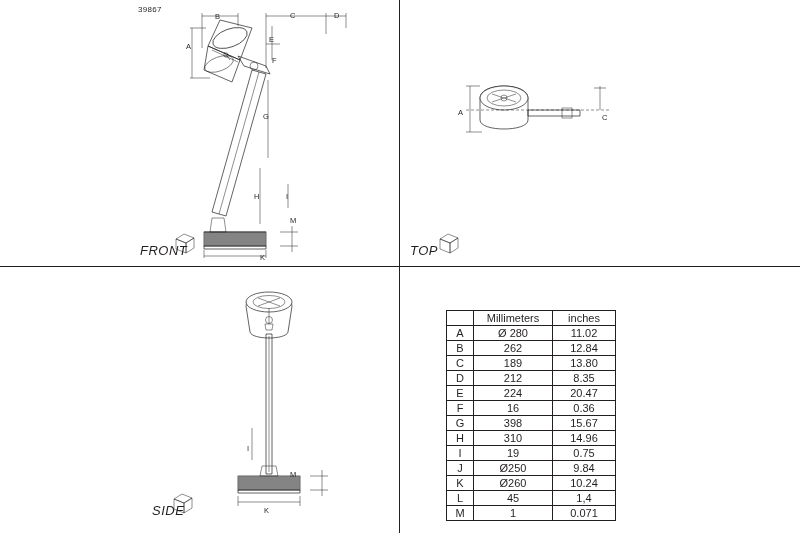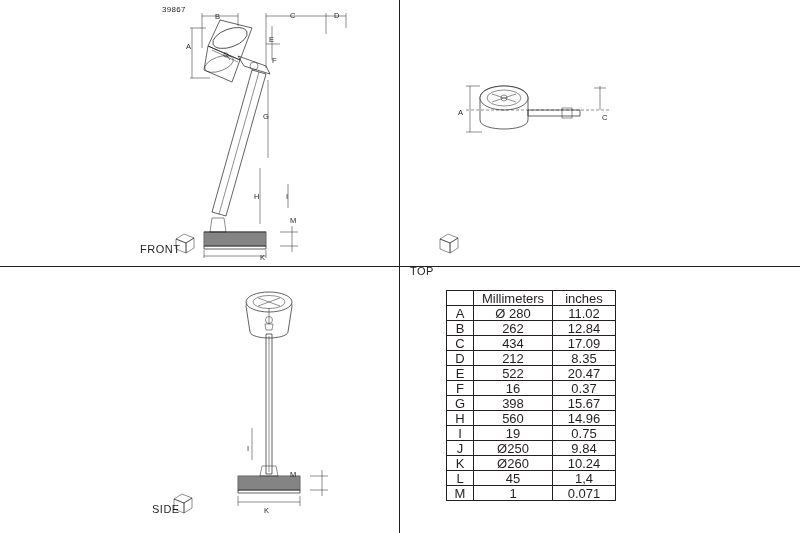--- a/index.html
+++ b/index.html
@@ -7,31 +7,32 @@
     width:800px;height:533px;
     background:#ffffff;
     font-family:"Liberation Sans", sans-serif;
     color:#231f20;
     overflow:hidden;
     position:relative;
   }
   .root{position:absolute;left:0;top:0;width:800px;height:533px;}
   .abs{position:absolute;}
   .lbl{font-size:7.5px;color:#231f20;white-space:nowrap;letter-spacing:.2px;}
-  .lbl-big{font-size:11px;color:#231f20;letter-spacing:.5px;}
-  .art-id{font-size:8px;color:#231f20;letter-spacing:.3px;margin-left:24px;}
+  .lbl-big{font-size:13px;color:#231f20;letter-spacing:.5px;font-style:italic;}
+  .art-id{font-size:8px;color:#231f20;letter-spacing:.3px;}
 
   
   .divider{background:#231f20;}
 
   
   .dimtable{
     border-collapse:collapse;
-    font-size:13px;
+    font-size:11px;
     color:#231f20;
+    margin-top:20px;
   }
   .dimtable td, .dimtable th{
     border:0.6px solid #231f20;
     padding:1px 3px;
     text-align:center;
     font-weight:normal;
     height:12px;
     line-height:11px;
   }
   .dimtable th{font-weight:normal;}
@@ -157,21 +158,21 @@
     <path class="s-thin" d="M30 16 L30 62"></path>
     <path class="s-thin" d="M26 16 L40 16"></path>
     <path class="s-thin" d="M26 62 L42 62"></path>
 
     <path class="s-thin" d="M160 16 L160 40"></path>
     <path class="s-thin" d="M154 18 L166 18"></path>
   </svg>
   <div class="abs lbl" style="left:458px;top:108px;">A</div>
   <div class="abs lbl" style="left:602px;top:113px;">C</div>
 
-  <div class="abs lbl-big" style="left:410px;top:243px;margin-top:22px;">TOP</div>
+  <div class="abs lbl-big" style="left:410px;top:243px;">TOP</div>
   <svg class="abs" style="left:436px;top:231px;" width="26" height="24" viewBox="0 0 26 24">
     <path class="s-thin" d="M4 8 L12 3 L22 7 L14 12 Z"></path>
     <path class="s-thin" d="M4 8 L4 18 L14 22 L14 12 Z"></path>
     <path class="s-thin" d="M14 12 L22 7 L22 17 L14 22 Z"></path>
   </svg>
 
   <svg class="abs" style="left:200px;top:278px;" width="170" height="240" viewBox="0 0 170 240">
 
     <path class="s" d="M46 28 C46 14, 92 14, 92 28 L88 54 C86 62, 52 62, 50 54 Z"></path>
     <ellipse class="fillw" cx="69" cy="24" rx="23" ry="10"></ellipse>
@@ -226,46 +227,46 @@
             <td class="col-mm">Ø 280</td>
             <td class="col-in">11.02</td>
           </tr>
           <tr>
             <td class="col-key">B</td>
             <td class="col-mm">262</td>
             <td class="col-in">12.84</td>
           </tr>
           <tr>
             <td class="col-key">C</td>
-            <td class="col-mm">434</td>
-            <td class="col-in">17.09</td>
+            <td class="col-mm">189</td>
+            <td class="col-in">13.80</td>
           </tr>
           <tr>
             <td class="col-key">D</td>
             <td class="col-mm">212</td>
             <td class="col-in">8.35</td>
           </tr>
           <tr>
             <td class="col-key">E</td>
-            <td class="col-mm">522</td>
+            <td class="col-mm">224</td>
             <td class="col-in">20.47</td>
           </tr>
           <tr>
             <td class="col-key">F</td>
             <td class="col-mm">16</td>
-            <td class="col-in">0.37</td>
+            <td class="col-in">0.36</td>
           </tr>
           <tr>
             <td class="col-key">G</td>
             <td class="col-mm">398</td>
             <td class="col-in">15.67</td>
           </tr>
           <tr>
             <td class="col-key">H</td>
-            <td class="col-mm">560</td>
+            <td class="col-mm">310</td>
             <td class="col-in">14.96</td>
           </tr>
           <tr>
             <td class="col-key">I</td>
             <td class="col-mm">19</td>
             <td class="col-in">0.75</td>
           </tr>
           <tr>
             <td class="col-key">J</td>
             <td class="col-mm">Ø250</td>

